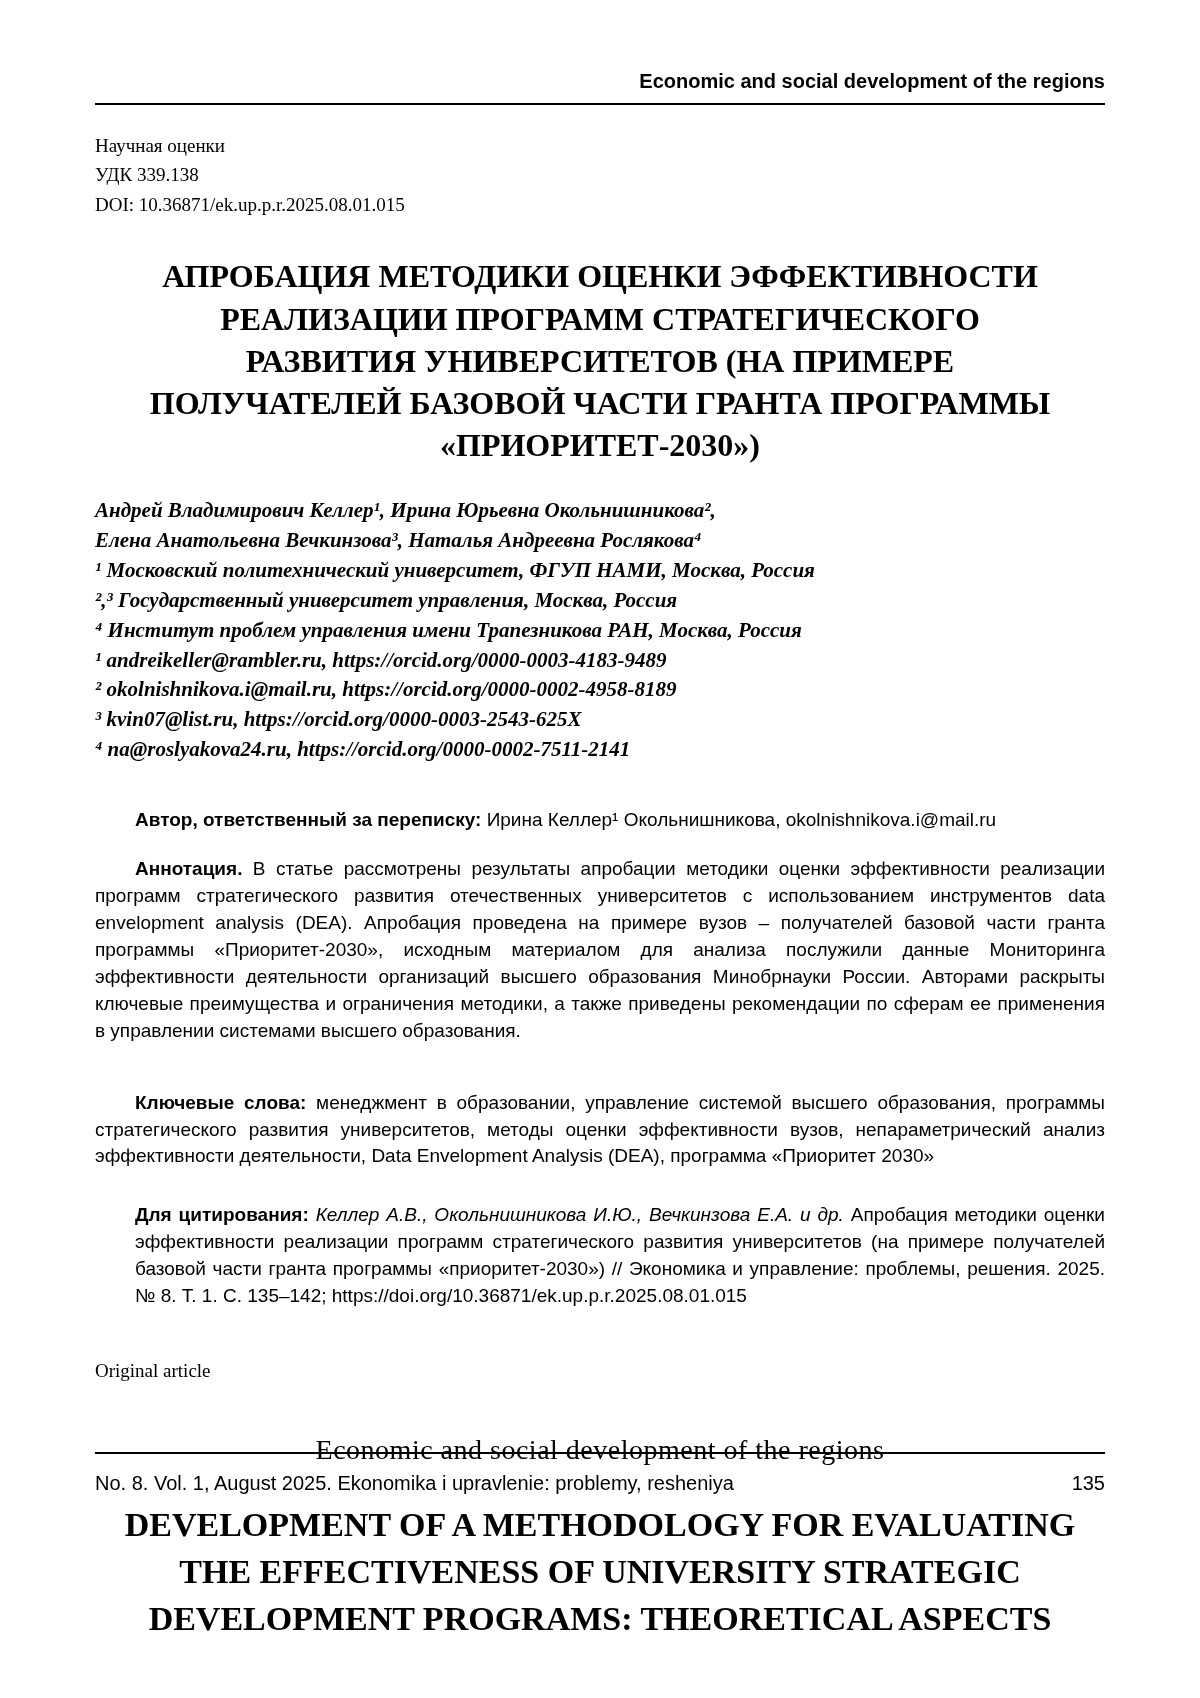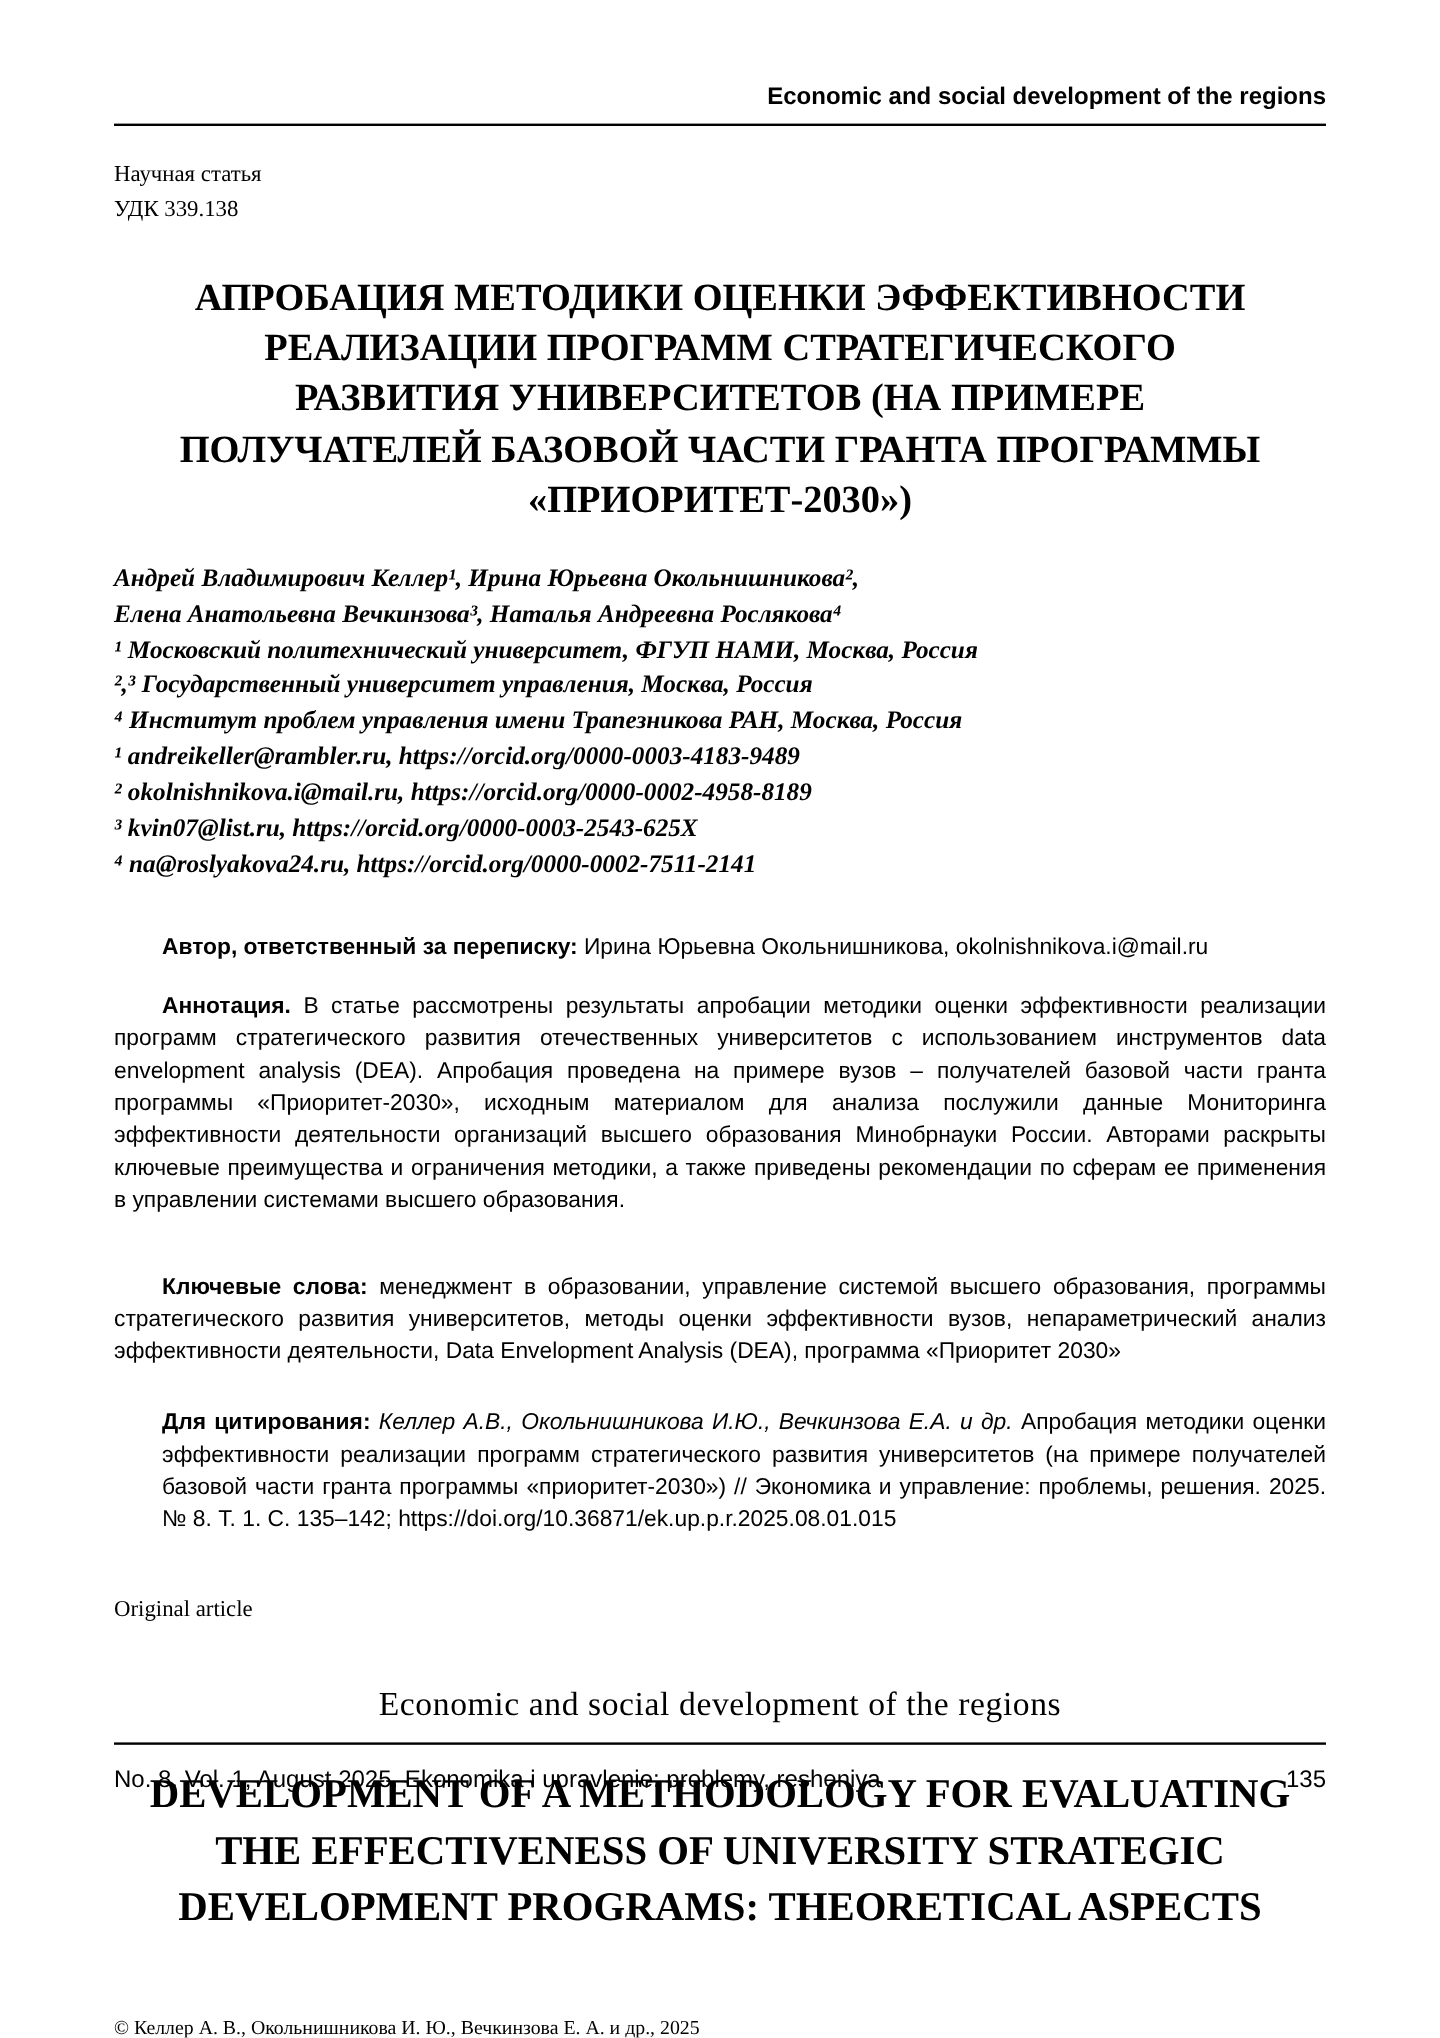--- a/index.html
+++ b/index.html
@@ -83,39 +83,40 @@
 </style>
 </head>
 <body>
 
 <div class="content">
 
   <div class="running-head">Economic and social development of the regions</div>
   <hr class="head-rule">
 
   <div class="meta">
-    <div>Научная статья</div>
+    <div>Научная оценки</div>
     <div>УДК 339.138</div>
+    <div>DOI: 10.36871/ek.up.p.r.2025.08.01.015</div>
   </div>
 
   <h1 class="title-ru">АПРОБАЦИЯ МЕТОДИКИ ОЦЕНКИ ЭФФЕКТИВНОСТИ РЕАЛИЗАЦИИ ПРОГРАММ СТРАТЕГИЧЕСКОГО РАЗВИТИЯ УНИВЕРСИТЕТОВ (НА ПРИМЕРЕ ПОЛУЧАТЕЛЕЙ БАЗОВОЙ ЧАСТИ ГРАНТА ПРОГРАММЫ «ПРИОРИТЕТ-2030»)</h1>
 
   <div class="authors">
     <div>Андрей Владимирович Келлер¹, Ирина Юрьевна Окольнишникова²,</div>
     <div>Елена Анатольевна Вечкинзова³, Наталья Андреевна Рослякова⁴</div>
     <div>¹ Московский политехнический университет, ФГУП НАМИ, Москва, Россия</div>
     <div>²,³ Государственный университет управления, Москва, Россия</div>
     <div>⁴ Институт проблем управления имени Трапезникова РАН, Москва, Россия</div>
     <div>¹ andreikeller@rambler.ru, https://orcid.org/0000-0003-4183-9489</div>
     <div>² okolnishnikova.i@mail.ru, https://orcid.org/0000-0002-4958-8189</div>
     <div>³ kvin07@list.ru, https://orcid.org/0000-0003-2543-625X</div>
     <div>⁴ na@roslyakova24.ru, https://orcid.org/0000-0002-7511-2141</div>
   </div>
 
-  <p class="sans correspondence"><span class="bold-label">Автор, ответственный за переписку:</span><span> Ирина Юрьевна Окольнишникова, okolnishnikova.i@mail.ru</span></p>
+  <p class="sans correspondence"><span class="bold-label">Автор, ответственный за переписку:</span><span> Ирина Келлер¹ Окольнишникова, okolnishnikova.i@mail.ru</span></p>
 
   <p class="sans abstract"><span class="bold-label">Аннотация.</span><span> В статье рассмотрены результаты апробации методики оценки эффективности реализации программ стратегического развития отечественных университетов с использованием инструментов data envelopment analysis (DEA). Апробация проведена на примере вузов – получателей базовой части гранта программы «Приоритет-2030», исходным материалом для анализа послужили данные Мониторинга эффективности деятельности организаций высшего образования Минобрнауки России. Авторами раскрыты ключевые преимущества и ограничения методики, а также приведены рекомендации по сферам ее применения в управлении системами высшего образования.</span></p>
 
   <p class="sans keywords"><span class="bold-label">Ключевые слова:</span><span> менеджмент в образовании, управление системой высшего образования, программы стратегического развития университетов, методы оценки эффективности вузов, непараметрический анализ эффективности деятельности, Data Envelopment Analysis (DEA), программа «Приоритет 2030»</span></p>
 
   <p class="sans citation"><span class="bold-label">Для цитирования:</span><span class="italic-part"> Келлер А.В., Окольнишникова И.Ю., Вечкинзова Е.А. и др.</span><span> Апробация методики оценки эффективности реализации программ стратегического развития университетов (на примере получателей базовой части гранта программы «приоритет-2030») // Экономика и управление: проблемы, решения. 2025. № 8. Т. 1. С. 135–142; https://doi.org/10.36871/ek.up.p.r.2025.08.01.015</span></p>
 
   <div class="original-article">Original article</div>
 
   <div class="section-en">Economic and social development of the regions</div>

